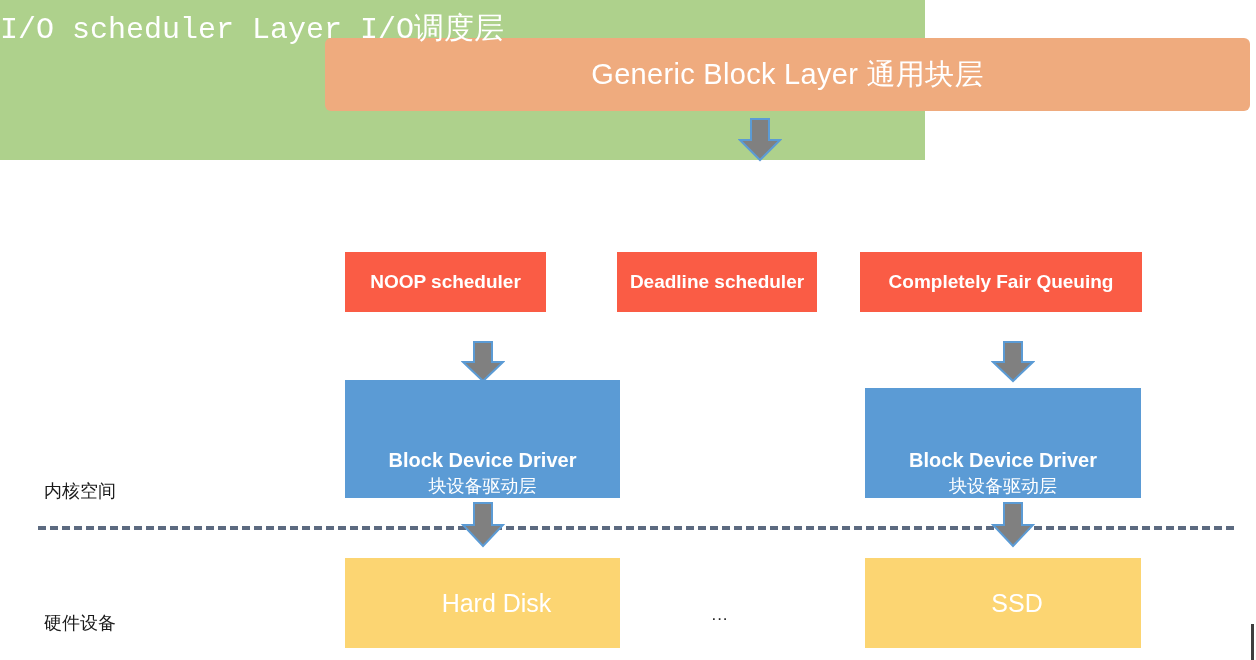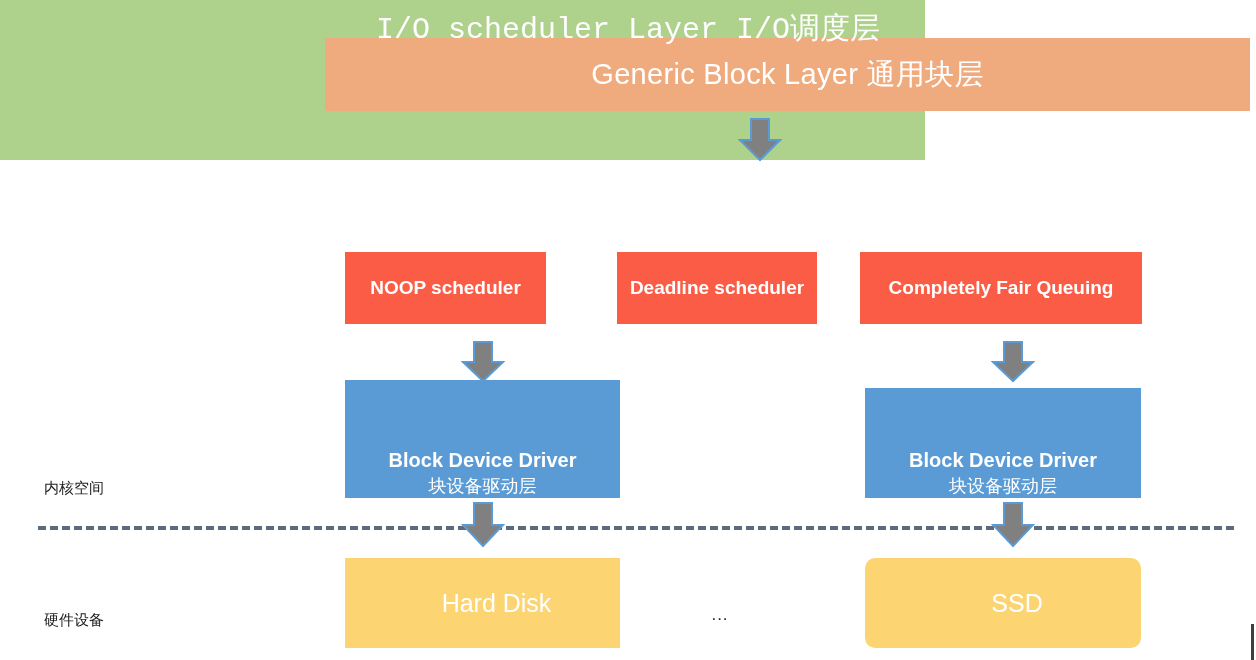--- a/index.html
+++ b/index.html
@@ -30,50 +30,51 @@
   
   .band-generic {
     left: 325px;
     top: 38px;
     width: 925px;
     height: 73px;
     background: #efab7e;
     font-size: 29px;
     font-weight: 400;
     letter-spacing: 0.3px;
+    border-radius: 6px;
   }
 
   
   .band-scheduler {
     left: 325px;
     top: 178px;
     width: 925px;
     height: 160px;
     background: #aed18c;
     display: block;
   }
   .scheduler-title {
     position: absolute;
     left: 0;
     top: 8px;
     width: 100%;
-    text-align: center;
+    text-align: left;
     color: #ffffff;
     font-family: "Liberation Mono", "DejaVu Sans Mono", monospace;
     font-size: 30px;
     letter-spacing: 0px;
   }
 
   
   .chip-red {
     background: #fa5c45;
     font-size: 19px;
     font-weight: 600;
     top: 252px;
-    height: 72px;
+    height: 60px;
   }
   .chip-noop     { left: 345px;  width: 201px; }
   .chip-deadline { left: 617px;  width: 200px; }
   .chip-cfq      { left: 860px;  width: 282px; }
 
   
   .box-driver {
     background: #5b9bd5;
     top: 380px;
     height: 118px;
@@ -92,41 +93,41 @@
   
   .box-device {
     background: #fcd572;
     top: 558px;
     height: 90px;
     font-size: 25px;
     font-weight: 400;
     padding-left: 28px;
   }
   .box-device-hdd { left: 345px; width: 275px; }
-  .box-device-ssd { left: 865px; width: 276px; border-radius: 10px; }
+  .box-device-ssd { left: 865px; width: 276px; }
 
   
   .ellipsis {
     position: absolute;
     left: 700px;
     top: 605px;
     width: 40px;
     text-align: center;
     color: #222;
     font-size: 17px;
     letter-spacing: 1px;
   }
 
   
   .side-label {
     position: absolute;
     left: 44px;
     color: #1a1a1a;
     font-family: Liberation Serif, serif;
-    font-size: 15px;
+    font-size: 18px;
     white-space: nowrap;
   }
   .label-kernel   { top: 479px; }
   .label-hardware { top: 611px; }
 
   
   .divider-dashed {
     position: absolute;
     left: 38px;
     top: 526px;

